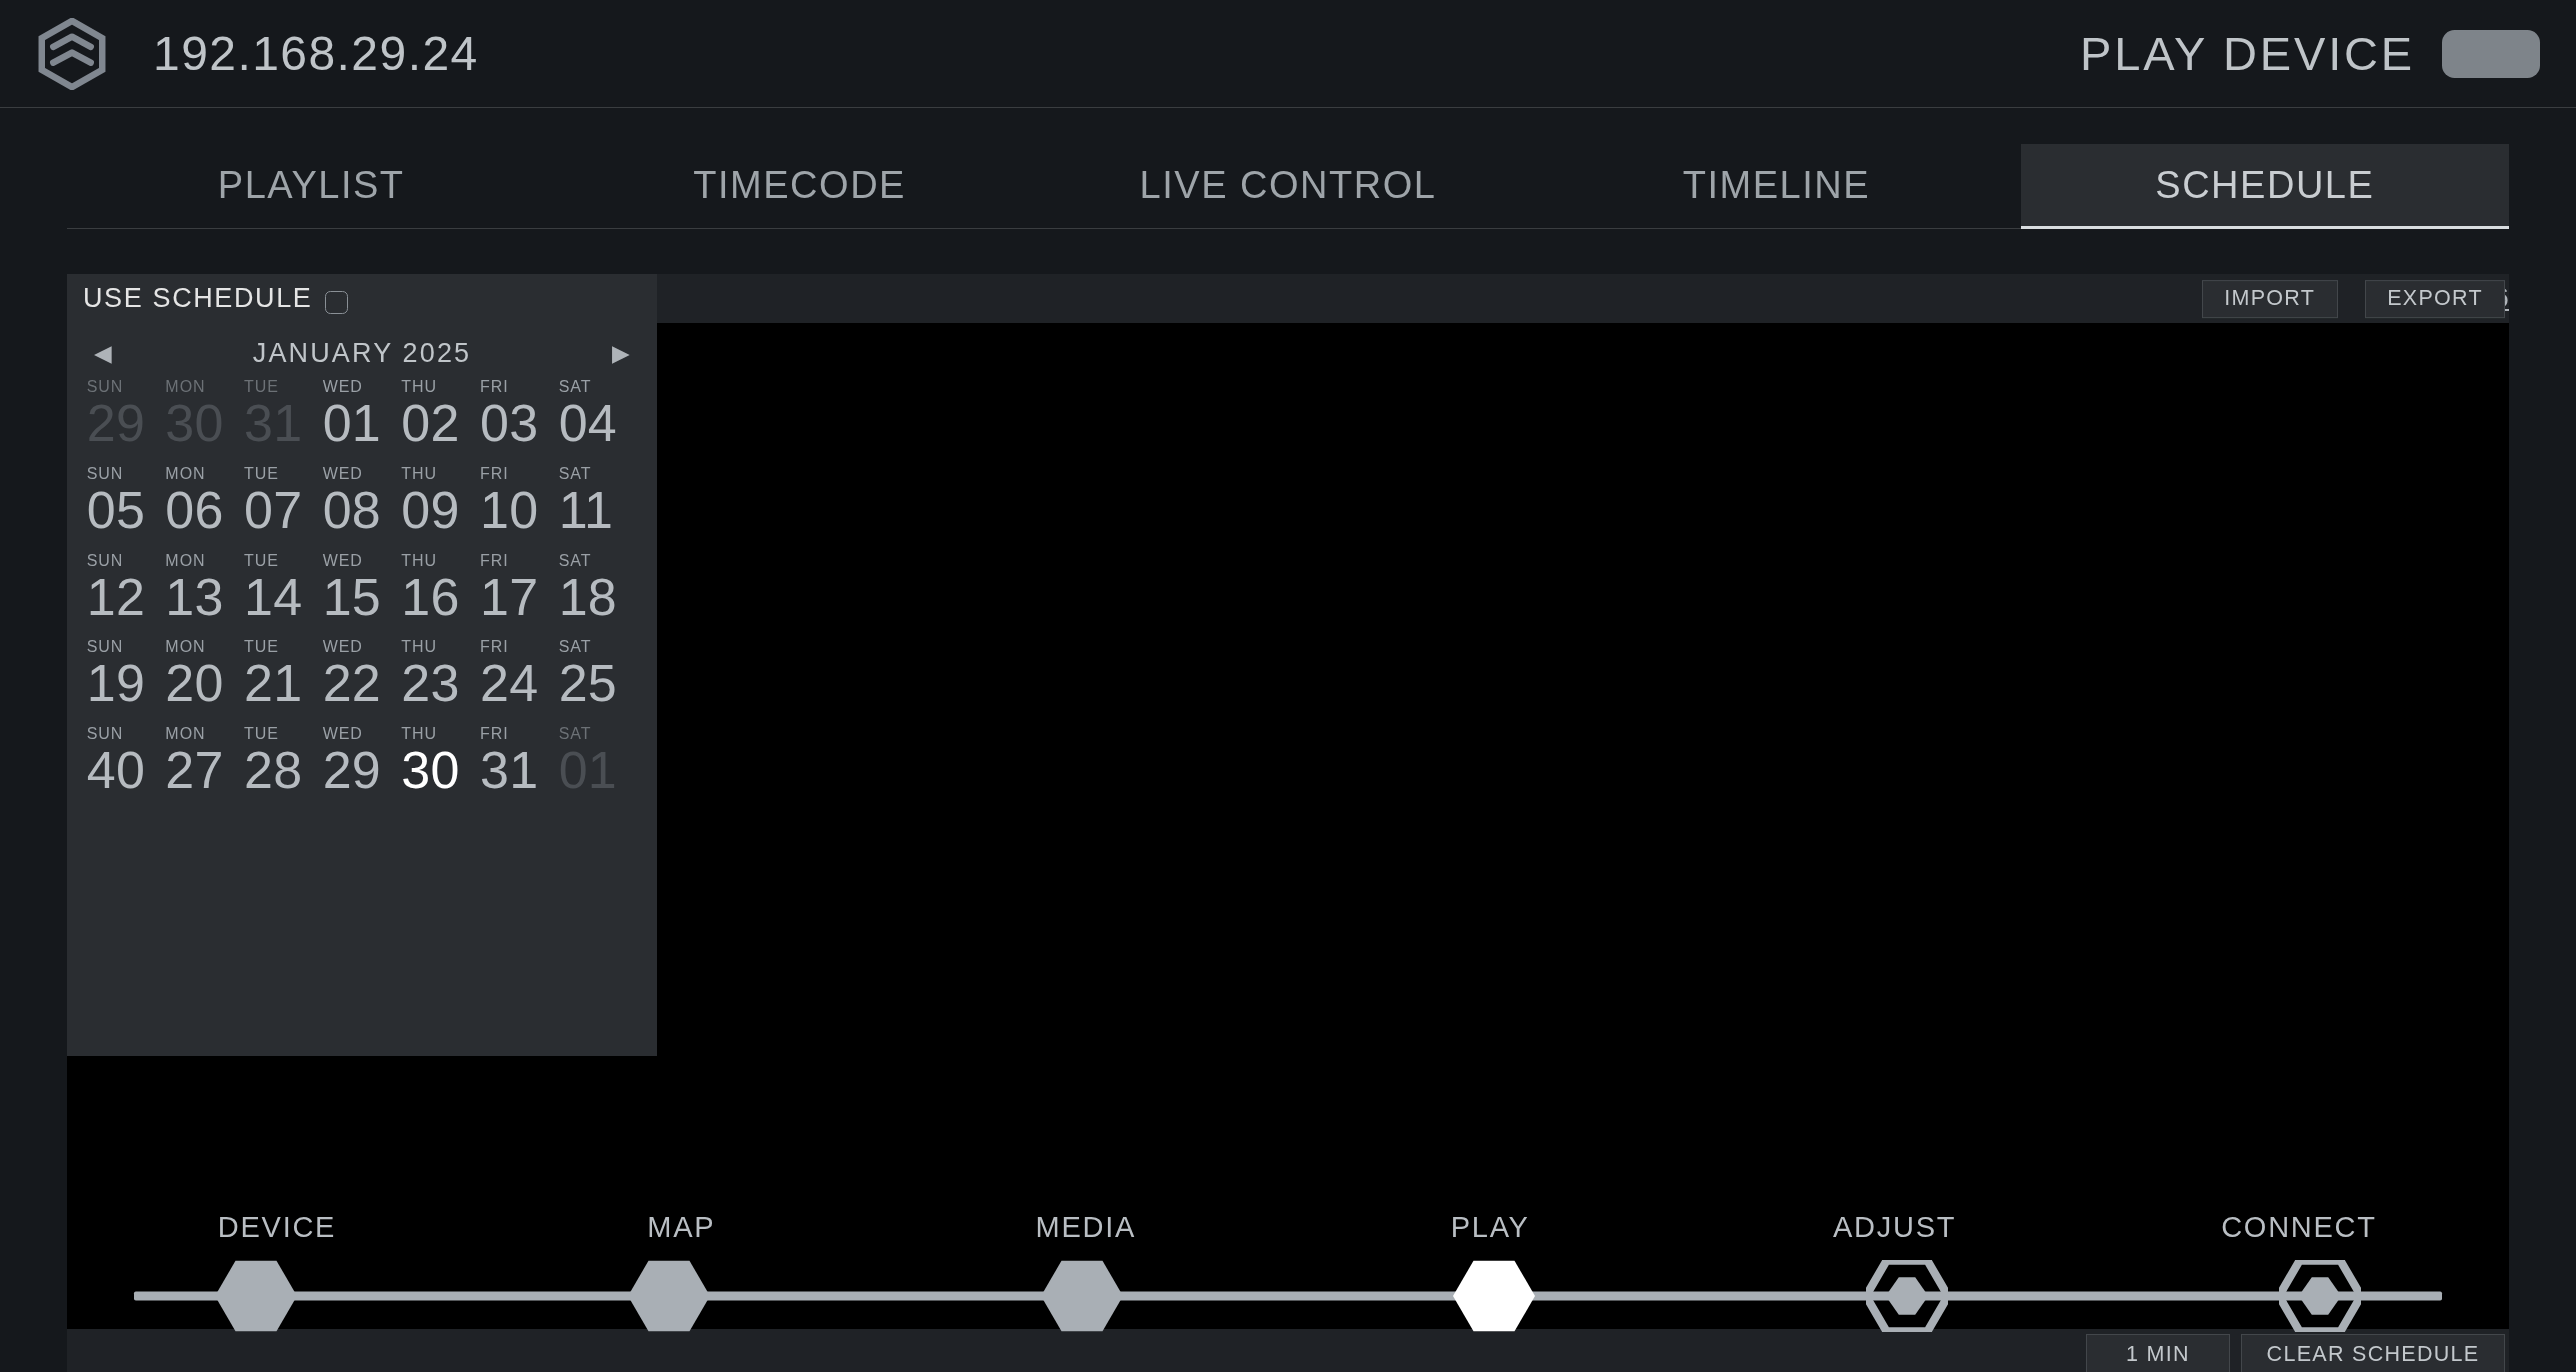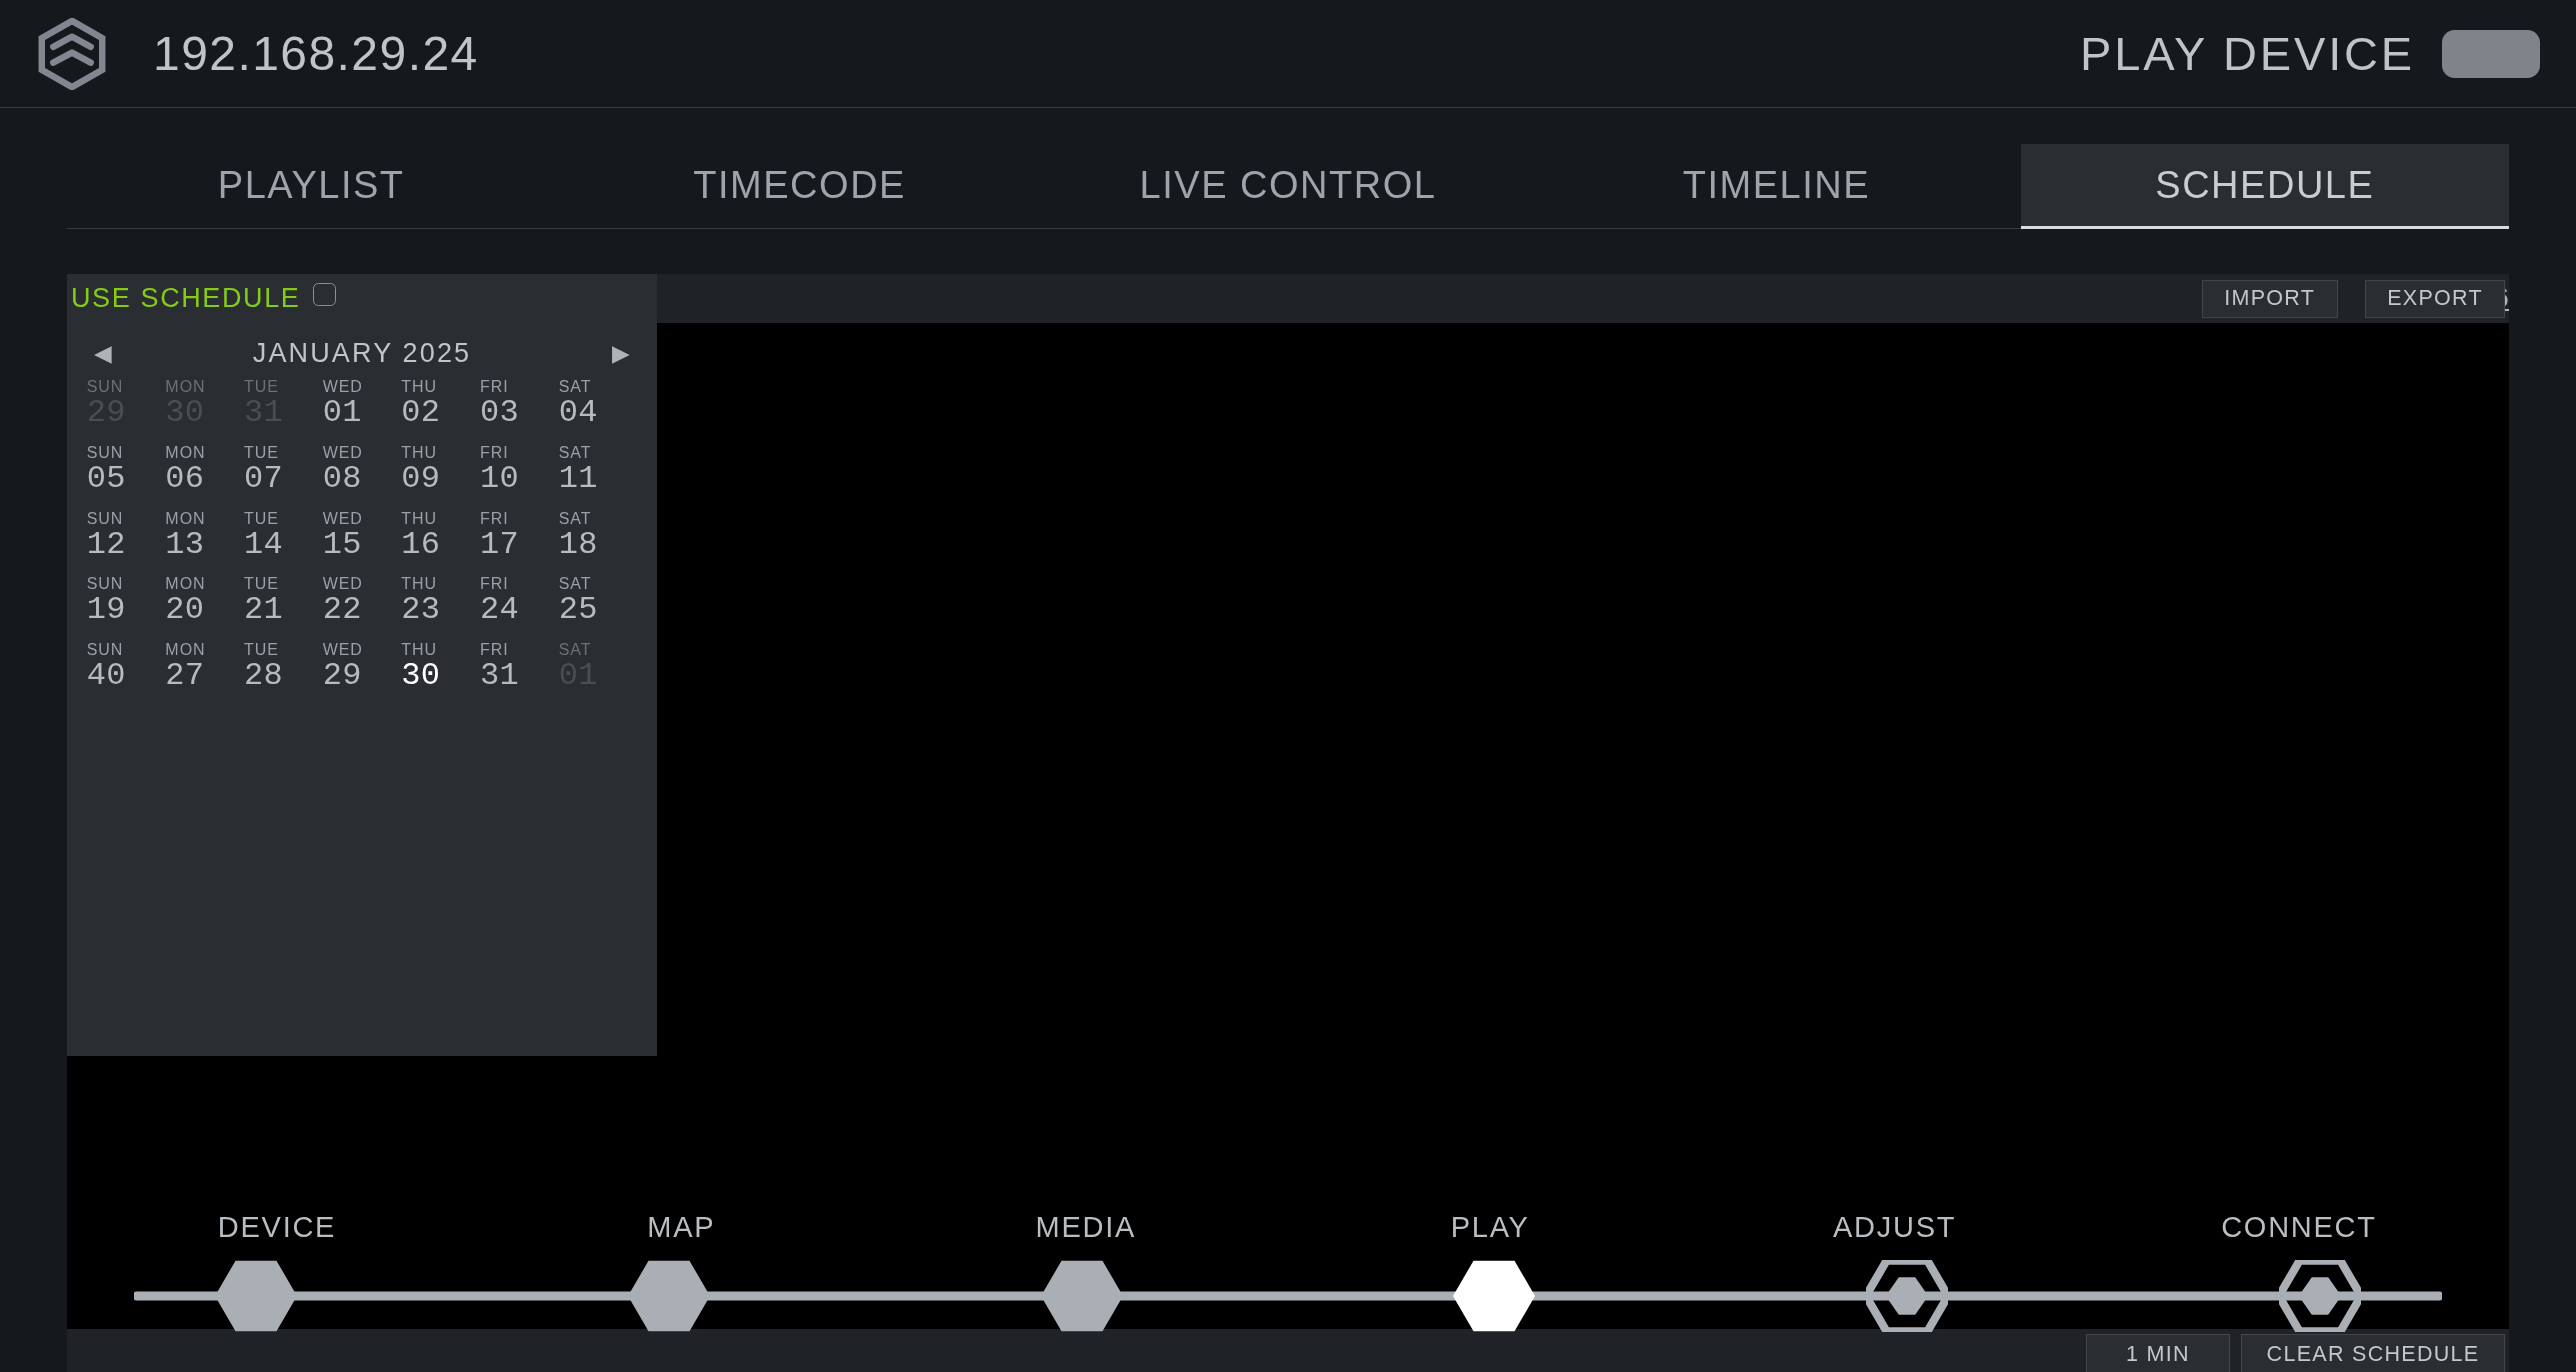--- a/index.html
+++ b/index.html
@@ -77,25 +77,25 @@
   .schedule-area {
     margin: 45px 67px 0 67px;
   }
 
   .top-row {
     display: flex;
     align-items: stretch;
   }
   .use-schedule-bar {
     display: flex;
-    align-items: flex-start;
+    align-items: flex-end;
     background: #2a2d31;
-    color: #84cc16;
+    color: #e5e5e5;
     font-size: 27px;
-    padding: 9px 4px;
+    padding: 9px 16px;
     letter-spacing: 0.06em;
     width: 590px;
   }
   .use-schedule-check {
     width: 23px;
     height: 23px;
     border: 1.8px solid #8a9096;
     border-radius: 5.4px;
     margin-left: 12.5px;
   }
@@ -164,25 +164,24 @@
   }
   .cal-cell {
     cursor: pointer;
   }
   .cal-dow {
     font-size: 16px;
     color: #9aa0a6;
     letter-spacing: 0.06em;
   }
   .cal-num {
-    font-size: 32px;
+    font-size: 52px;
     font-weight: 300;
     color: #b6bbc0;
     line-height: 1.05;
-    font-family: Liberation Mono, monospace;
   }
   .cal-cell.dim .cal-num { color: #4a4e53; }
   .cal-cell.dim .cal-dow { color: #6c7176; }
   .cal-cell.today .cal-num { color: #ffffff; font-weight: 400; }
 
   .content-black {
     flex: 1;
     background: #000;
     min-height: 733px;
   }

